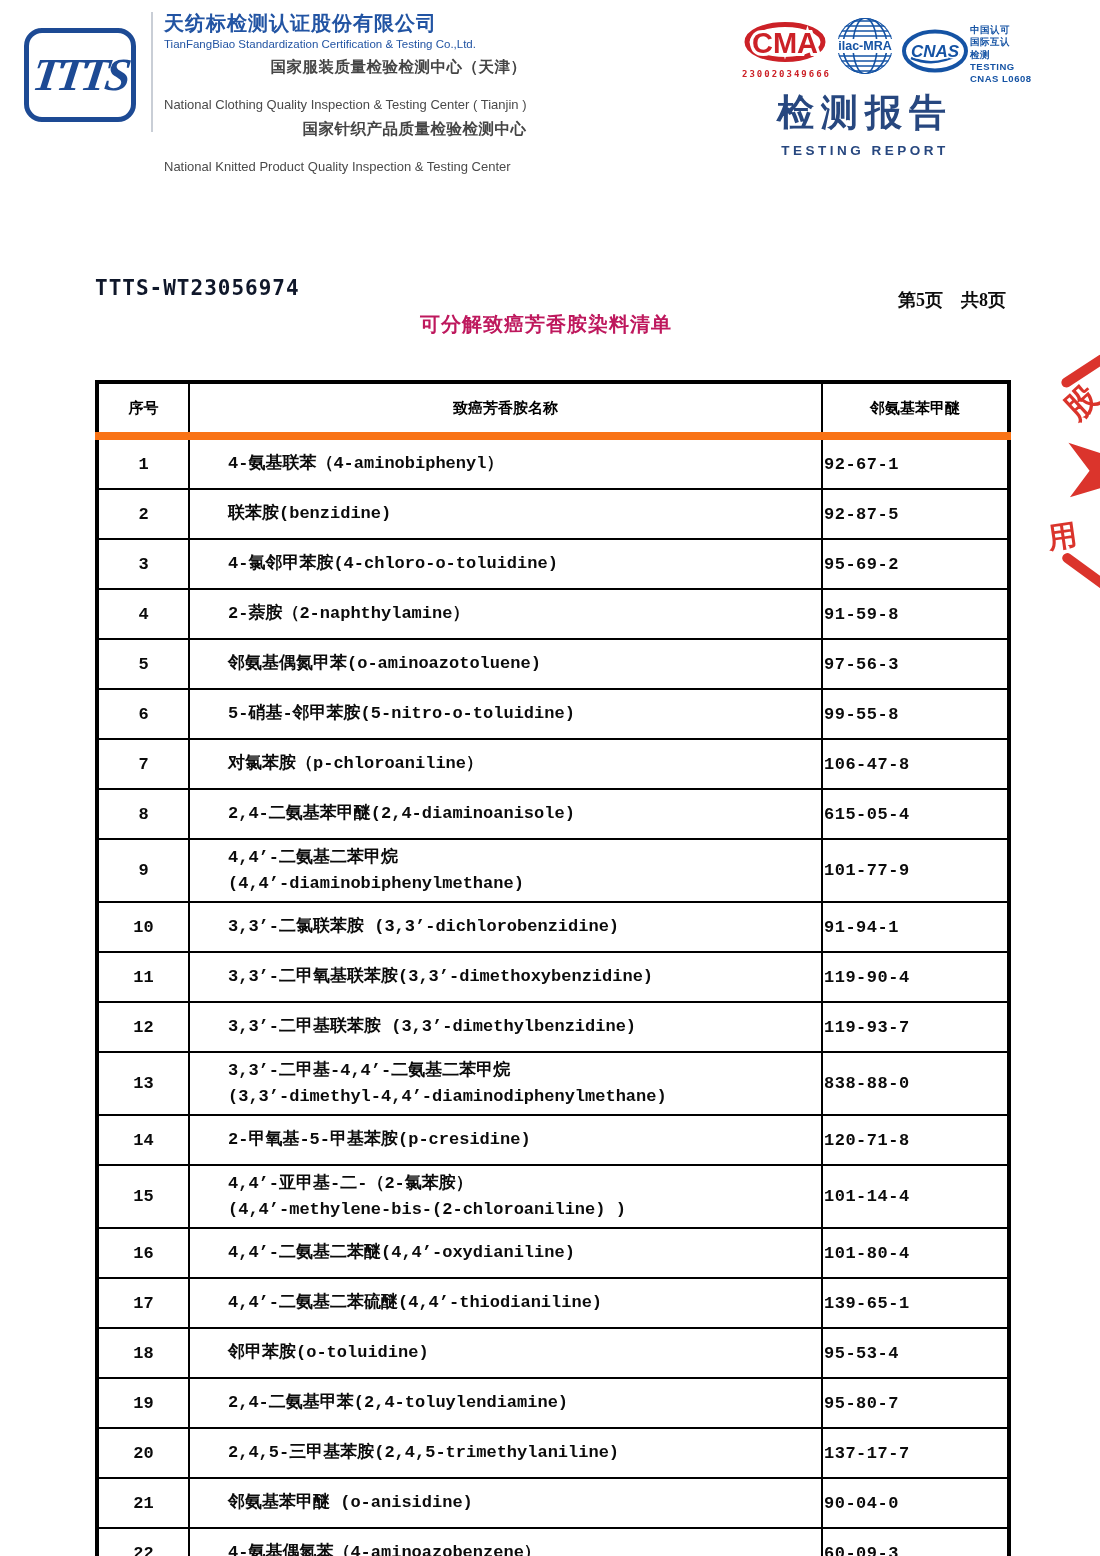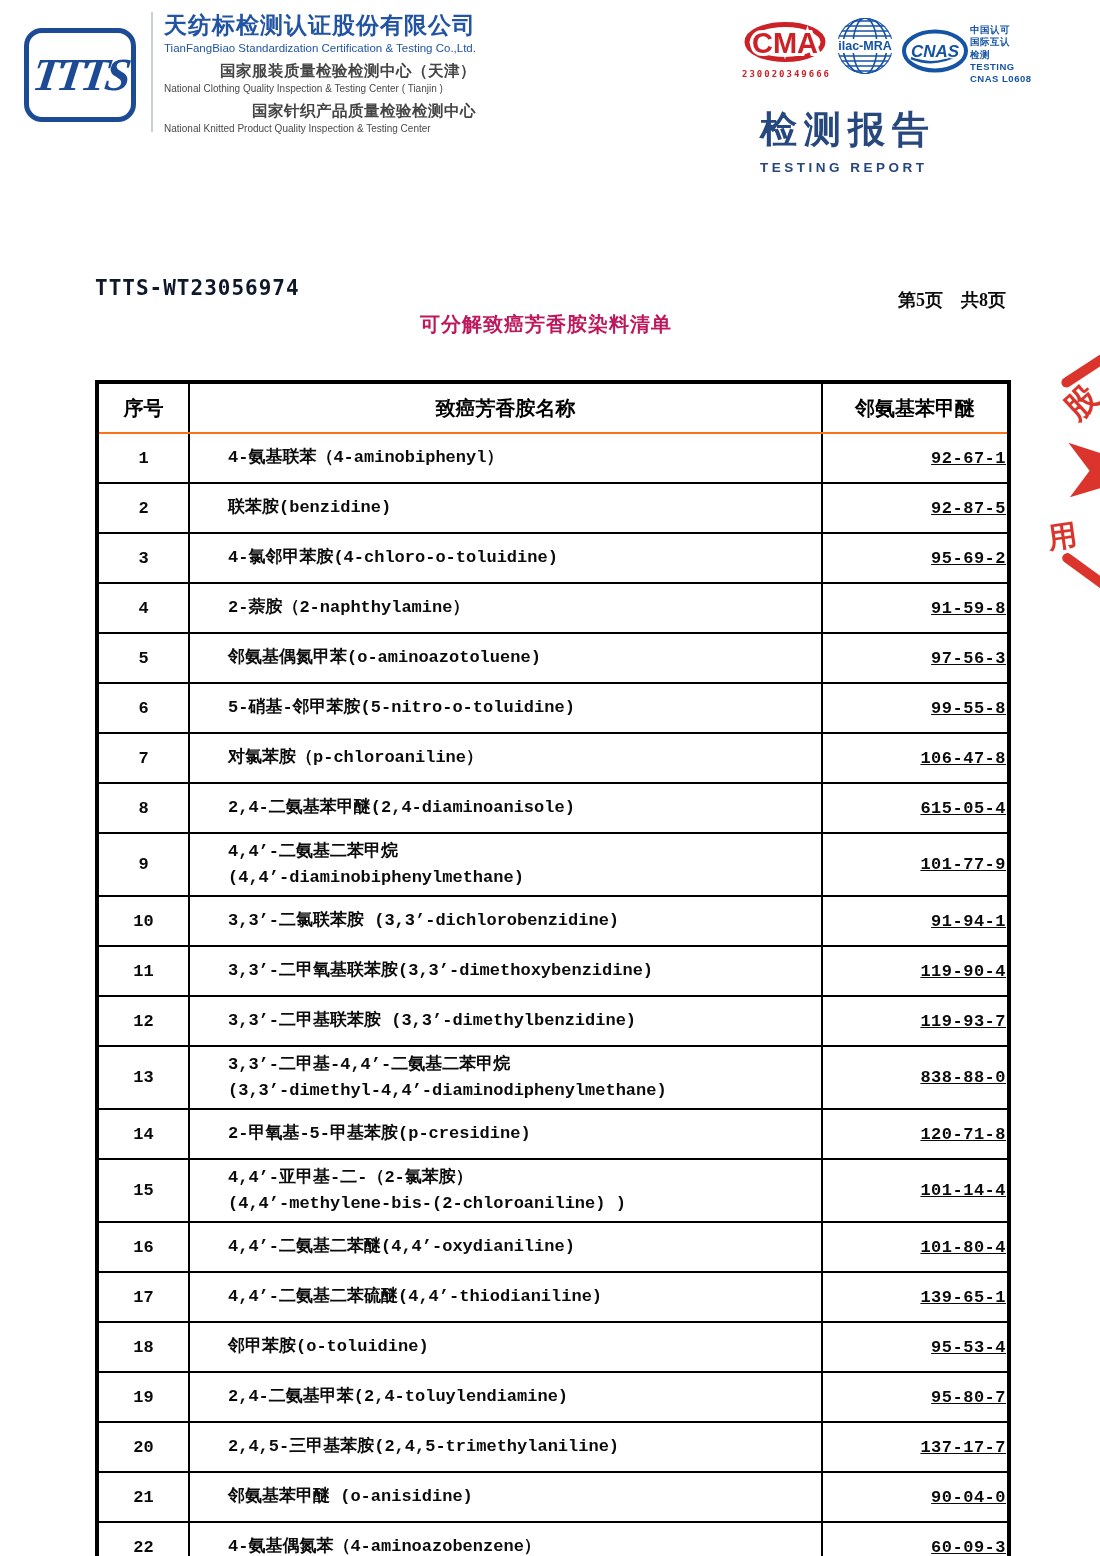--- a/index.html
+++ b/index.html
@@ -15,37 +15,37 @@
   }
   .logo-text {
     font-family:"Liberation Serif", serif; font-style:italic; font-weight:bold;
     font-size:46px; color:#1d4a94; transform:skewX(-8deg); letter-spacing:-4px;
     line-height:1;
   }
   .header-divider {
     position:absolute; left:151px; top:12px; width:2px; height:120px; background:#c9ced6;
   }
   .company-block { position:absolute; left:164px; top:10px; }
-  .company-cn { font-size:23px; font-weight:bold; color:#2254a3; letter-spacing:1px; }
+  .company-cn { font-size:20px; font-weight:bold; color:#2254a3; letter-spacing:1px; }
   .company-en { font-size:11.5px; color:#2254a3; margin-top:1px; }
   .center-cn  { font-size:15.5px; font-weight:bold; color:#454545; margin-top:7px; letter-spacing:0.5px;text-align:right; }
-  .center-en  { font-size:10px; color:#4a4a4a; margin-top:1px; }
+  .center-en  { font-size:13px; color:#4a4a4a; margin-top:19px; }
 
   .mark-cma { position:absolute; left:742px; top:22px; width:86px; }
   .cma-number {
     margin-top:1px; text-align:center; font-size:9px; font-weight:bold;
     color:#cc2127; letter-spacing:2px; font-family:"DejaVu Sans Mono", monospace;
   }
   .mark-ilac { position:absolute; left:834px; top:15px; }
   .mark-cnas { position:absolute; left:902px; top:29px; }
   .cnas-textblock {
     position:absolute; left:970px; top:24px; color:#1553a4;
     font-size:9.5px; line-height:1.3; font-weight:bold; letter-spacing:0.5px;
   }
-  .report-title-block { position:absolute; left:760px; top:105px; width:210px; }
+  .report-title-block { position:absolute; left:760px; top:88px; width:210px; text-align:center; }
   .report-title-cn {
     font-size:37px; font-weight:bold; color:#27477f; letter-spacing:7px;
     font-family:"Liberation Sans", sans-serif;
   }
   .report-title-en {
     font-size:13.5px; font-weight:bold; color:#27477f; letter-spacing:3.5px; margin-top:5px;
   }
 
   
   .report-number {
@@ -63,32 +63,32 @@
   }
 
   
   .amine-table {
     position:absolute; left:95px; top:380px; width:912px;
     border-collapse:collapse; table-layout:fixed;
     border:4px solid #000;
   }
   .amine-table th, .amine-table td { border:2px solid #000; vertical-align:middle; }
   .amine-table thead th {
-    height:46px; font-size:20px; font-weight:bold;
-    font-family:"Liberation Serif", serif; border-bottom:2px solid #f97316;
+    height:46px; font-size:15px; font-weight:bold;
+    font-family:"Liberation Serif", serif; border-bottom:8px solid #f97316;
   }
   .amine-table tbody td {
     height:38px; font-family:"Liberation Mono", "DejaVu Sans Mono", monospace;
     font-weight:600; font-size:17px; color:#0b0b0b;
   }
   .no-cell  { text-align:center; width:92px; }
   .name-cell{
     text-align:left; padding:5px 8px 5px 38px; white-space:pre-line; line-height:1.5;
   }
-  .cas-cell { text-align:right; width:187px; font-size:19px; font-weight:700; letter-spacing:0.5px;text-decoration:underline; }
+  .cas-cell { text-align:left; width:187px; font-size:19px; font-weight:700; letter-spacing:0.5px; }
 
   
   .stamp-piece { position:absolute; color:#d8251c; opacity:0.93; }
   .stamp-bar { background:#d8251c; border-radius:5px; }
   #stamp-arc-top   { left:1058px; top:366px; width:52px; height:10px; transform:rotate(-33deg); }
   #stamp-char-top  { left:1066px; top:381px; font-size:32px; font-weight:bold;
                      font-family:"Liberation Serif", serif; transform:rotate(-43deg); }
   #stamp-star      { left:1060px; top:424px; width:96px; height:92px; background:#d8251c;
                      transform:rotate(18deg);
                      clip-path:polygon(50% 0%, 61% 35%, 98% 35%, 68% 57%, 79% 91%, 50% 70%, 21% 91%, 32% 57%, 2% 35%, 39% 35%); }

